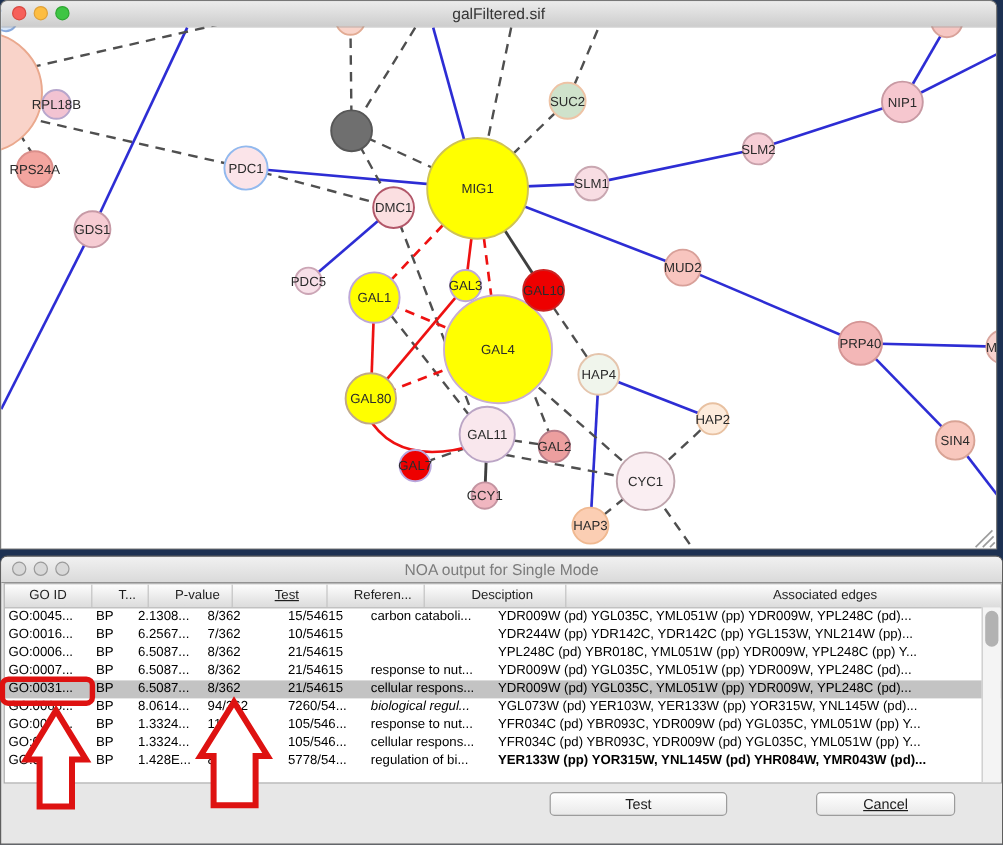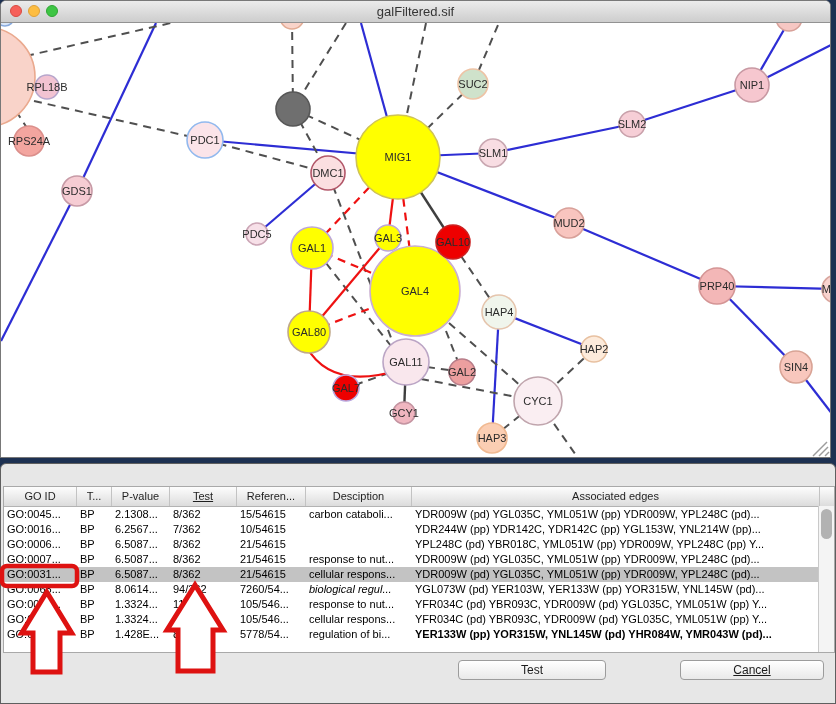--- a/index.html
+++ b/index.html
@@ -32,38 +32,38 @@
   .e-dash{stroke:#4f4f4f;stroke-width:2;stroke-dasharray:8,6;fill:none;}
   .e-dark{stroke:#3f3f3f;stroke-width:2.4;fill:none;}
   .e-red{stroke:#ee1111;stroke-width:2.2;fill:none;}
   .e-reddash{stroke:#ee1111;stroke-width:2.2;stroke-dasharray:8,6;fill:none;}
   .node-label{font-size:11px;fill:#2b2b2b;text-anchor:middle;}
 
   
   #table{position:absolute;left:2px;top:22px;width:832px;height:167px;background:#fff;
          border:1px solid #a9a9a9;box-sizing:border-box;overflow:hidden;}
   #thead{display:flex;height:19px;background:linear-gradient(#fdfdfd,#dcdcdc);
-         border-bottom:1px solid #b3b3b3;}
+         border-bottom:1px solid #b3b3b3;gap:12px;}
   .hcell{height:19px;line-height:19px;font-size:11px;color:#1f1f1f;text-align:center;
          border-right:1px solid #c3c3c3;box-sizing:border-box;overflow:hidden;white-space:nowrap;flex:none;}
   .trow{display:flex;height:15px;line-height:15px;}
   .trow.sel{background:#c3c3c3;}
   .tcell{font-size:11px;color:#000;padding-left:3px;box-sizing:border-box;overflow:hidden;
          white-space:nowrap;flex:none;}
   #vscroll{position:absolute;top:19px;right:0;width:16px;bottom:0;background:#f4f4f4;
            border-left:1px solid #c9c9c9;box-sizing:border-box;}
   #vthumb{position:absolute;left:2px;top:3px;width:11px;height:30px;border-radius:6px;
           background:#b2b2b2;}
 
   
   .mac-btn{position:absolute;height:20px;border:1px solid #9c9c9c;border-radius:4px;
            background:linear-gradient(#ffffff,#e9e9e9);font-size:12px;color:#1c1c1c;
            font-family:"Liberation Sans",sans-serif;box-shadow:0 1px 0 rgba(255,255,255,.7) inset;}
   #save-btn{left:457px;top:196px;width:148px;}
-  #cancel-btn{left:679px;top:196px;width:144px;text-decoration:underline;}
+  #cancel-btn{left:679px;top:196px;width:116px;text-decoration:underline;}
 
   #annot{position:absolute;left:0;top:0;z-index:50;pointer-events:none;}
   .grip-line{stroke:#9c9c9c;stroke-width:1.4;}
 </style>
 </head>
 <body>
 
 <div id="stage">
 
   <div class="window" id="top-window">
@@ -258,20 +258,28 @@
       <div class="lights">
         <span class="light red"></span>
         <span class="light yellow"></span>
         <span class="light green"></span>
       </div>
       <div class="title">galFiltered.sif</div>
     </div>
   </div>
 
   <div class="window" id="bottom-window">
+    <div class="titlebar inactive">
+      <div class="lights">
+        <span class="light hollow"></span>
+        <span class="light hollow"></span>
+        <span class="light hollow"></span>
+      </div>
+      <div class="title">NOA output for Single Mode</div>
+    </div>
 
     <div id="table">
       <div id="thead">
           <div class="hcell" style="width: 73px;">GO ID</div>
           <div class="hcell" style="width: 35px;">T...</div>
           <div class="hcell" style="width: 58px;">P-value</div>
           <div class="hcell" style="width: 67px; text-decoration: underline;">Test</div>
           <div class="hcell" style="width: 69px;">Referen...</div>
           <div class="hcell" style="width: 106px;">Desciption</div>
           <div class="hcell" style="width: 408px;">Associated edges</div>

